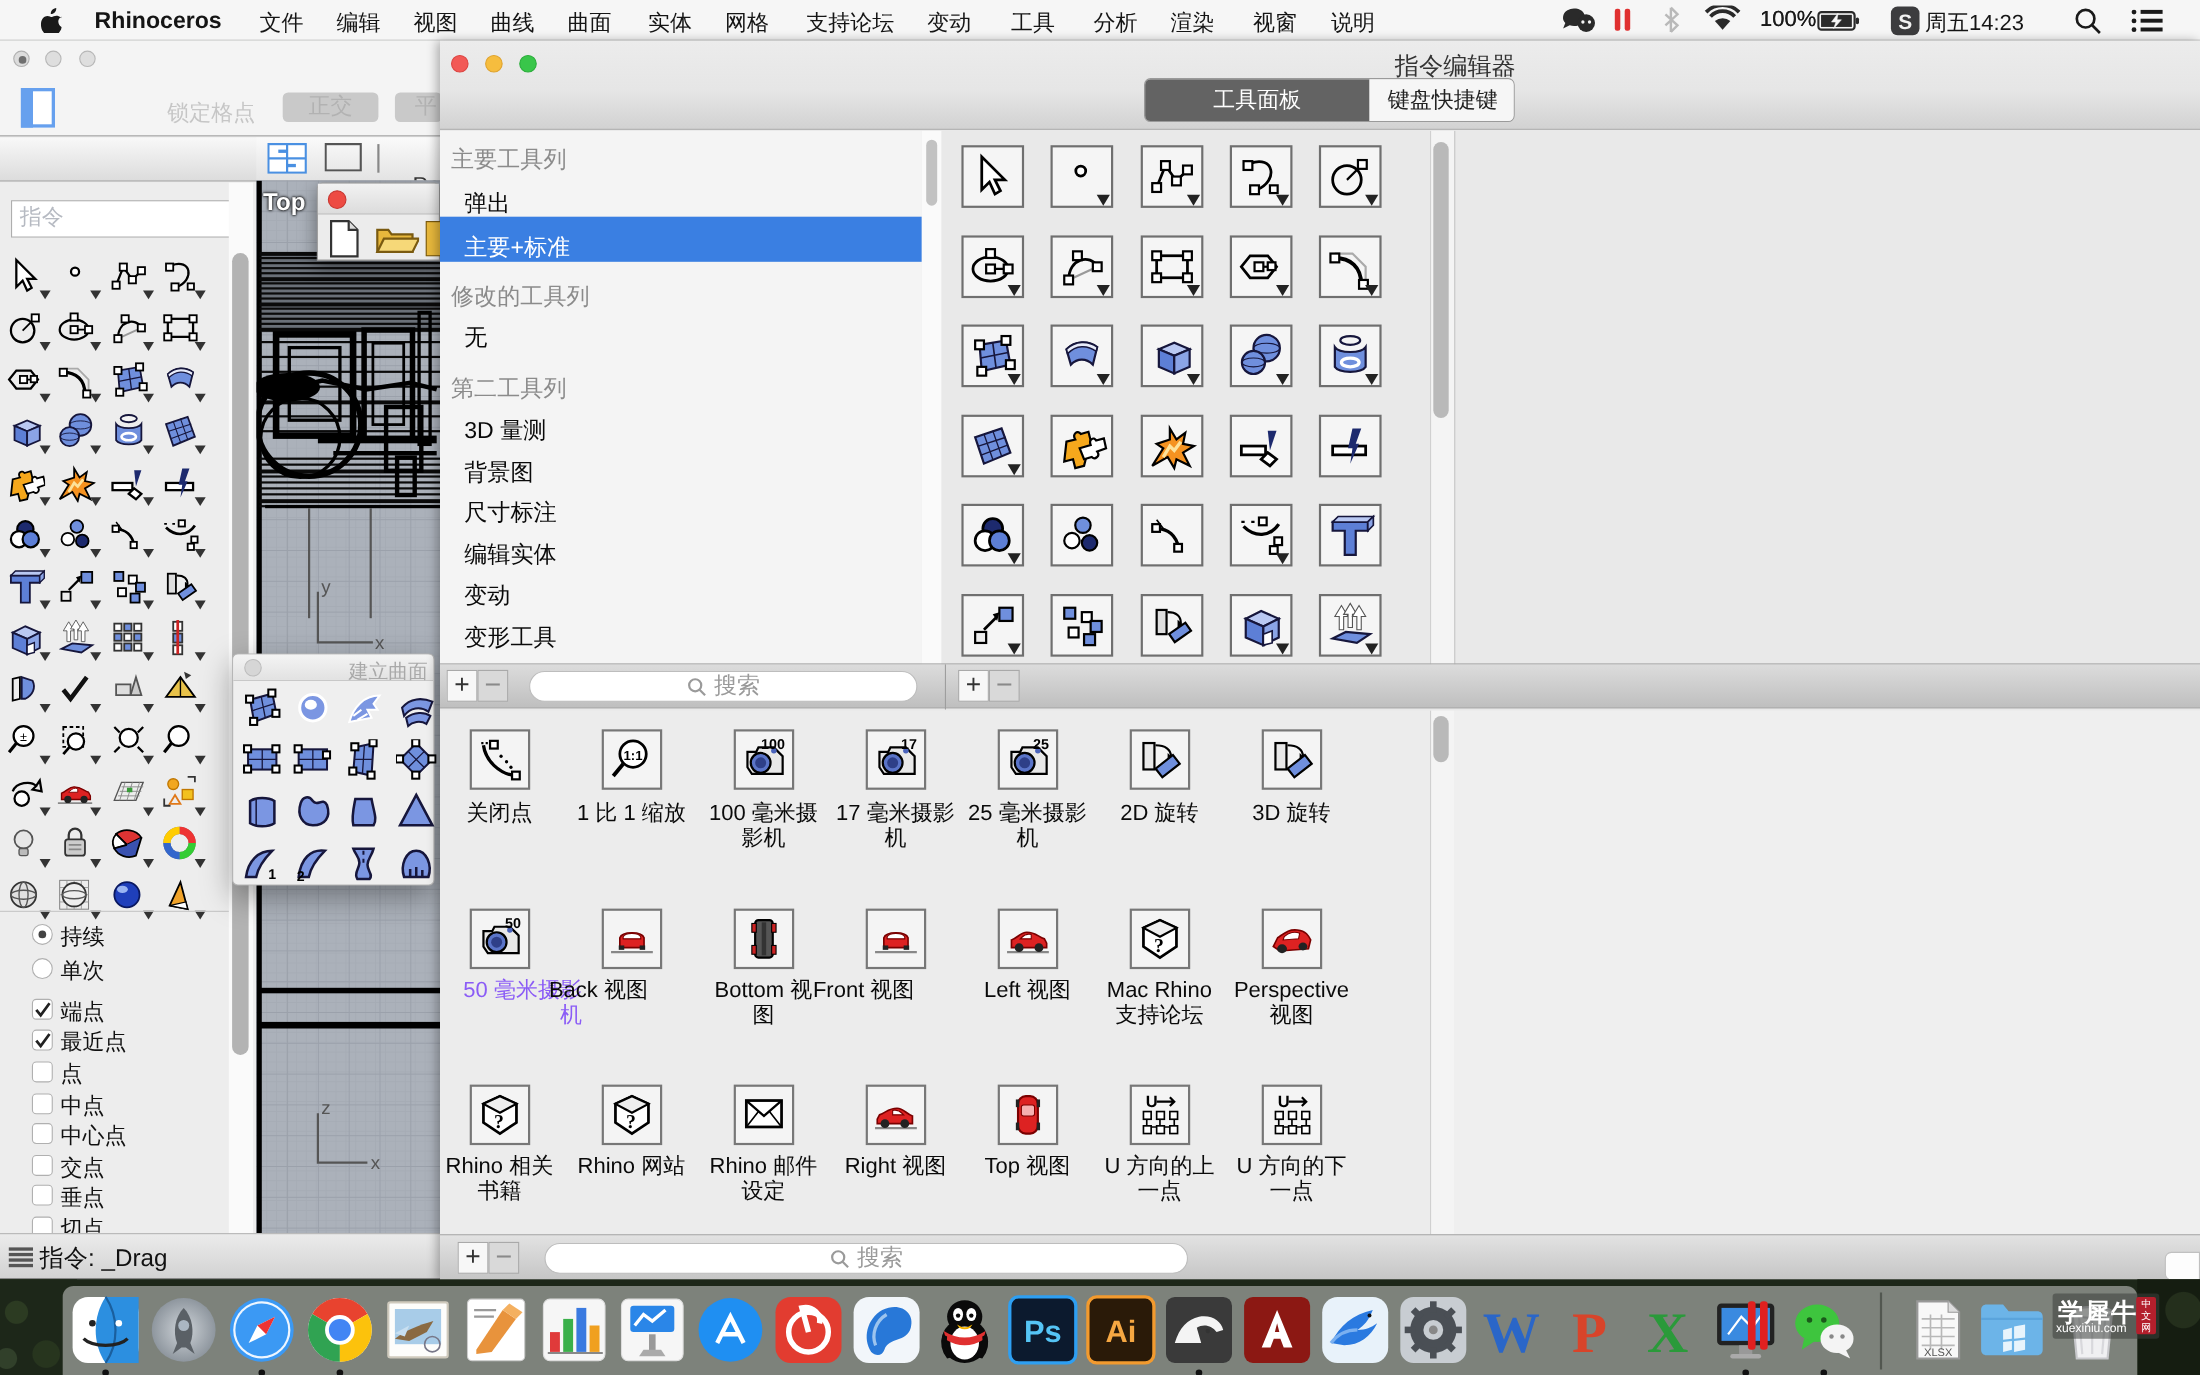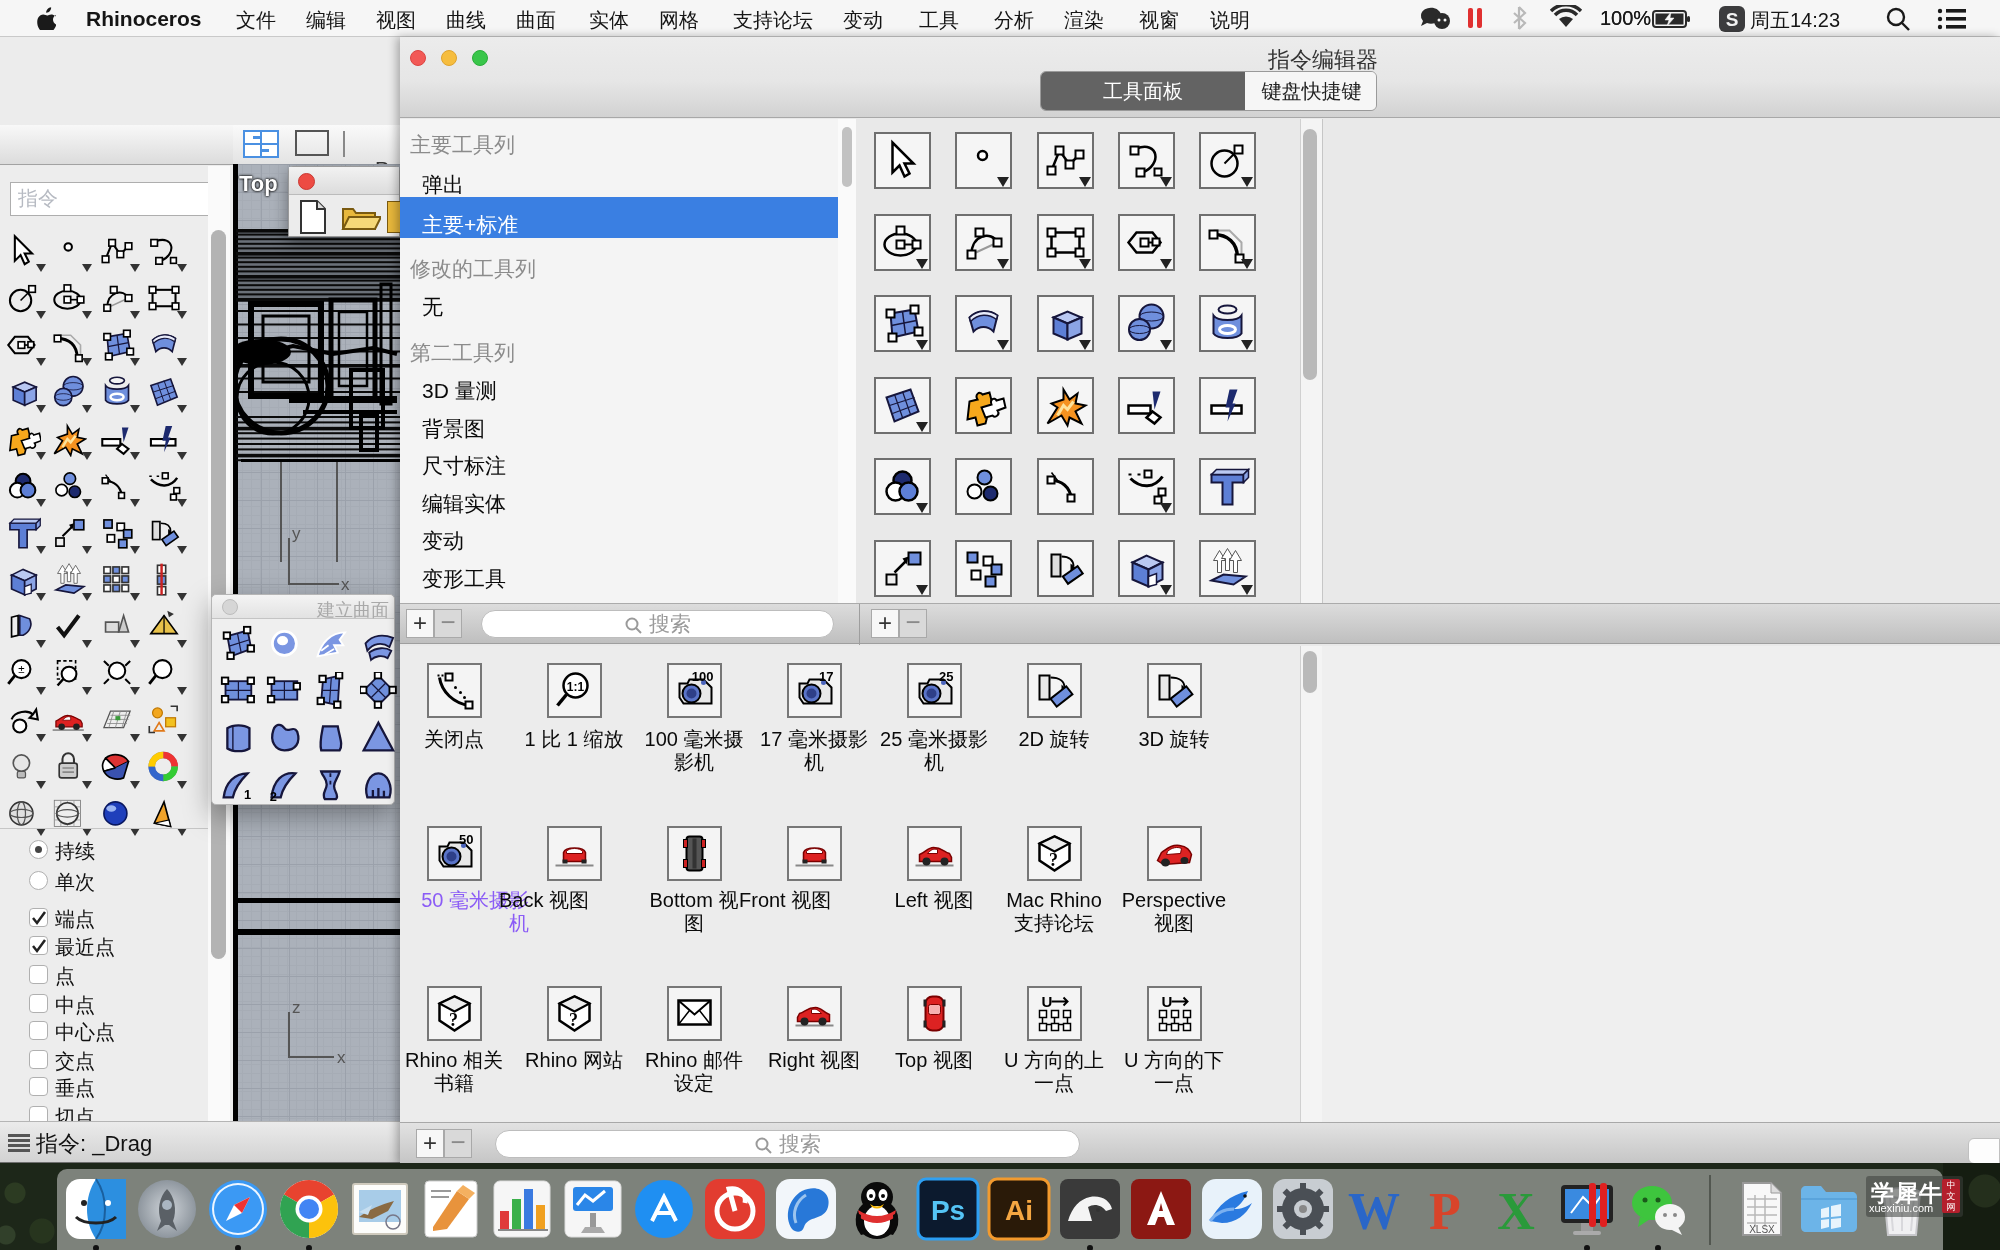--- a/index.html
+++ b/index.html
@@ -130,20 +130,31 @@
       <circle cx="4" cy="6" r="2.2" fill="#1a1a1a"></circle>
       <rect x="10" y="4" width="20" height="3.6" fill="#1a1a1a"></rect>
       <circle cx="4" cy="14" r="2.2" fill="#1a1a1a"></circle>
       <rect x="10" y="12" width="20" height="3.6" fill="#1a1a1a"></rect>
       <circle cx="4" cy="22" r="2.2" fill="#1a1a1a"></circle>
       <rect x="10" y="20" width="20" height="3.6" fill="#1a1a1a"></rect>
     </svg>
   </div>
 
 <div id="rwin" class="abs">
+  <div id="rtb1" class="abs">
+    <div class="tl" style="left:12px;top:9px;width:15px;height:15px;background:#dcdcdc;border:1px solid #b0b0b0;"></div>
+    <div class="tl" style="left:16.5px;top:13.5px;width:7px;height:7px;background:#6f6f6f;"></div>
+    <div class="tl" style="left:41px;top:9px;width:15px;height:15px;background:#dedede;border:1px solid #b7b7b7;"></div>
+    <div class="tl" style="left:72px;top:9px;width:15px;height:15px;background:#dedede;border:1px solid #b7b7b7;"></div>
+    <div class="abs" style="left:19px;top:43px;width:31px;height:36px;border:3px solid #66a0ee;background:#fff;"></div>
+    <div class="abs" style="left:19px;top:43px;width:11px;height:36px;background:#66a0ee;"></div>
+    <div class="abs" style="left:152px;top:52px;font-size:20px;color:#c6c6c6;">锁定格点</div>
+    <div class="abs" style="left:257px;top:47px;width:87px;height:27px;background:#c9c9c9;border-radius:5px;color:#b2b2b2;font-size:20px;text-align:center;line-height:27px;">正交</div>
+    <div class="abs" style="left:359px;top:47px;width:43px;height:27px;background:#c9c9c9;border-radius:5px;color:#b2b2b2;font-size:20px;text-align:left;padding-left:18px;line-height:27px;">平</div>
+  </div>
   <div id="rtb2" class="abs"></div>
   <div id="vtopbar" class="abs">
     <svg class="abs" style="left:10px;top:5px;" width="36" height="28" viewBox="0 0 36 28">
       <rect x="1" y="1" width="34" height="26" fill="#fff" stroke="#4a90e2" stroke-width="2"></rect>
       <line x1="18" y1="1" x2="18" y2="27" stroke="#4a90e2" stroke-width="2"></line>
       <line x1="1" y1="14" x2="35" y2="14" stroke="#4a90e2" stroke-width="2"></line>
       <rect x="10" y="6" width="8" height="3" fill="#4a90e2"></rect>
         <rect x="18" y="19" width="8" height="3" fill="#4a90e2"></rect>
     </svg>
     <svg class="abs" style="left:62px;top:5px;" width="34" height="26" viewBox="0 0 34 26">

